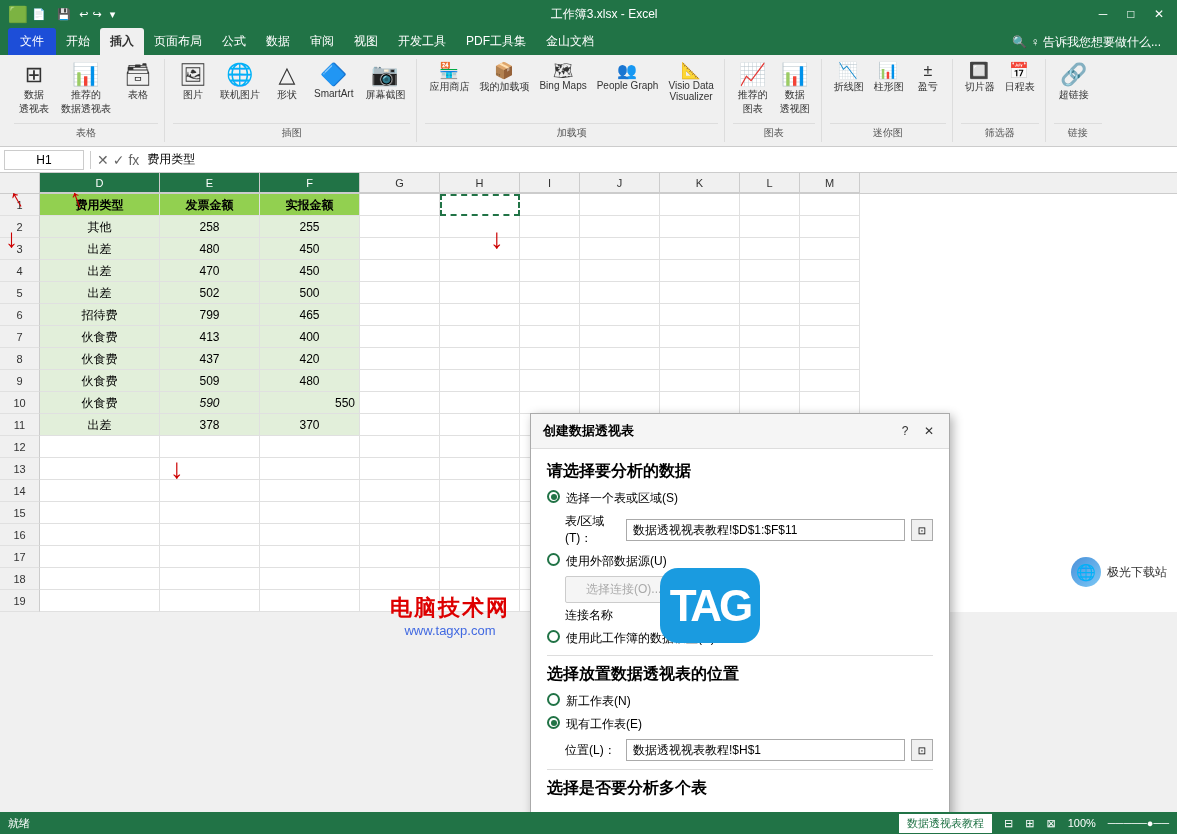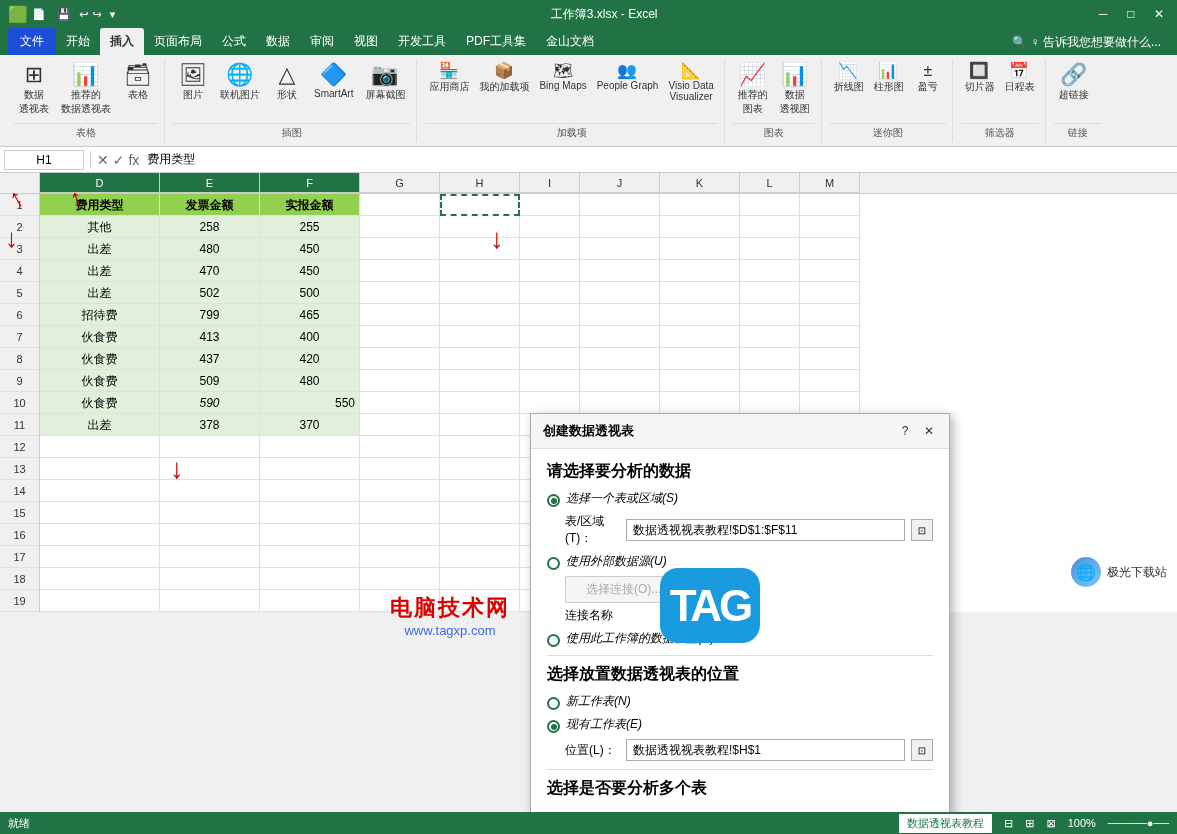--- a/index.html
+++ b/index.html
@@ -43,21 +43,21 @@
     .cell { height: 22px; border-right: 1px solid #e0e0e0; border-bottom: 1px solid #e0e0e0; font-size: 12px; line-height: 22px; padding: 0 4px; overflow: hidden; flex-shrink: 0; }
     .cell.header-cell { background: #92d050; font-weight: bold; text-align: center; }
     .cell.data-cell { background: #e2efda; }
     .dialog { position: absolute; top: 240px; left: 530px; width: 420px; background: white; border: 1px solid #aaa; box-shadow: 3px 3px 10px rgba(0,0,0,0.3); }
     .dialog-title { background: #f5f5f5; border-bottom: 1px solid #ddd; padding: 8px 12px; display: flex; align-items: center; justify-content: space-between; }
     .dialog-title-text { font-size: 13px; font-weight: bold; }
     .dialog-title-btns { display: flex; gap: 8px; }
     .dialog-title-btn { width: 16px; height: 16px; display: flex; align-items: center; justify-content: center; cursor: pointer; font-size: 12px; color: #333; }
     .dialog-body { padding: 12px 16px; }
     .dialog-section-title { font-size: 16px; font-weight: bold; margin-bottom: 8px; }
-    .dialog-radio-row { display: flex; align-items: flex-end; gap: 6px; margin-bottom: 6px; font-style: italic; }
+    .dialog-radio-row { display: flex; align-items: flex-start; gap: 6px; margin-bottom: 6px; }
     .dialog-radio { width: 13px; height: 13px; border-radius: 50%; border: 2px solid #217346; display: flex; align-items: center; justify-content: center; cursor: pointer; flex-shrink: 0; }
     .dialog-radio.checked::after { content: ''; width: 6px; height: 6px; background: #217346; border-radius: 50%; }
     .dialog-radio-label { font-size: 12px; }
     .dialog-input-row { display: flex; align-items: center; gap: 6px; margin-bottom: 6px; margin-left: 18px; }
     .dialog-input-label { font-size: 12px; width: 55px; flex-shrink: 0; }
     .dialog-input { border: 1px solid #aaa; padding: 3px 6px; font-size: 12px; flex: 1; outline: none; }
     .dialog-input-btn { width: 22px; height: 22px; background: #f0f0f0; border: 1px solid #aaa; display: flex; align-items: center; justify-content: center; cursor: pointer; font-size: 10px; }
     .dialog-checkbox-row { display: flex; align-items: center; gap: 6px; }
     .dialog-checkbox { width: 13px; height: 13px; border: 1px solid #aaa; display: flex; align-items: center; justify-content: center; cursor: pointer; }
     .dialog-footer { display: flex; justify-content: flex-end; gap: 8px; padding: 8px 16px 12px; }

